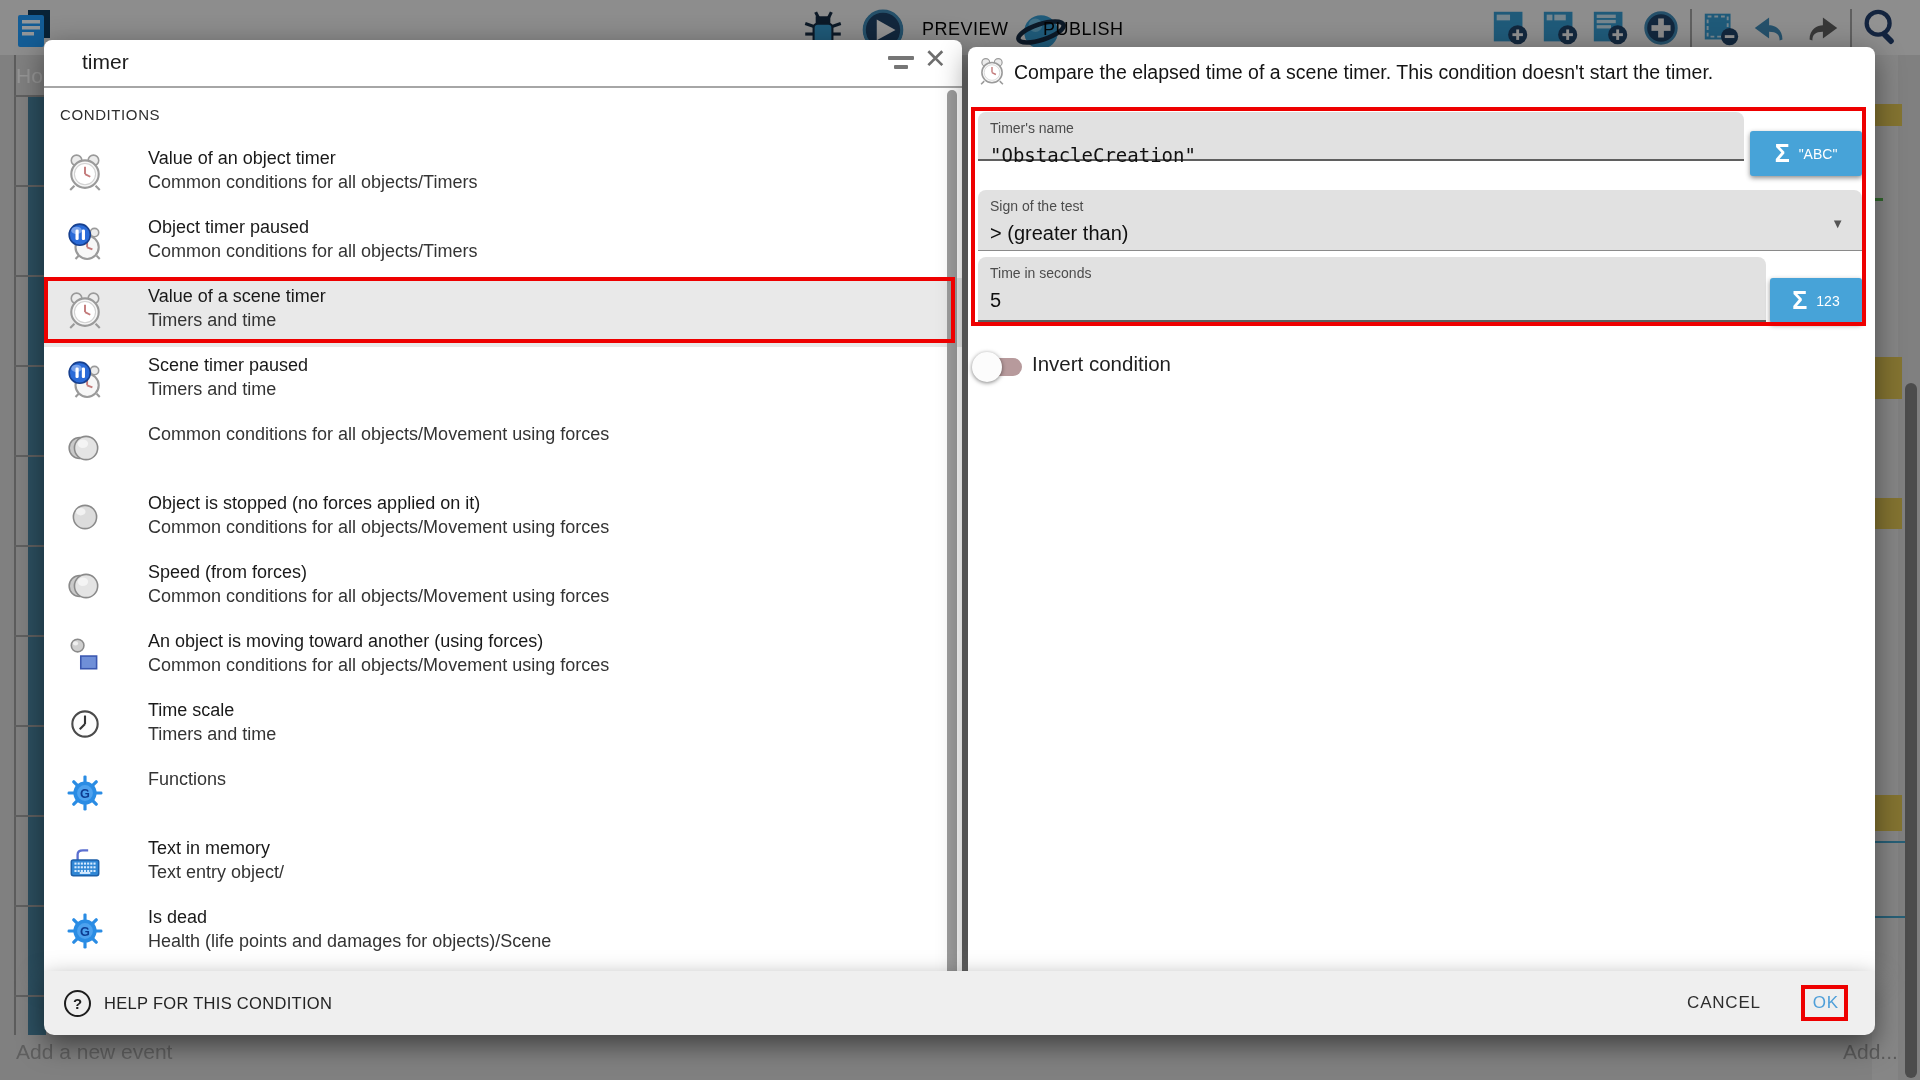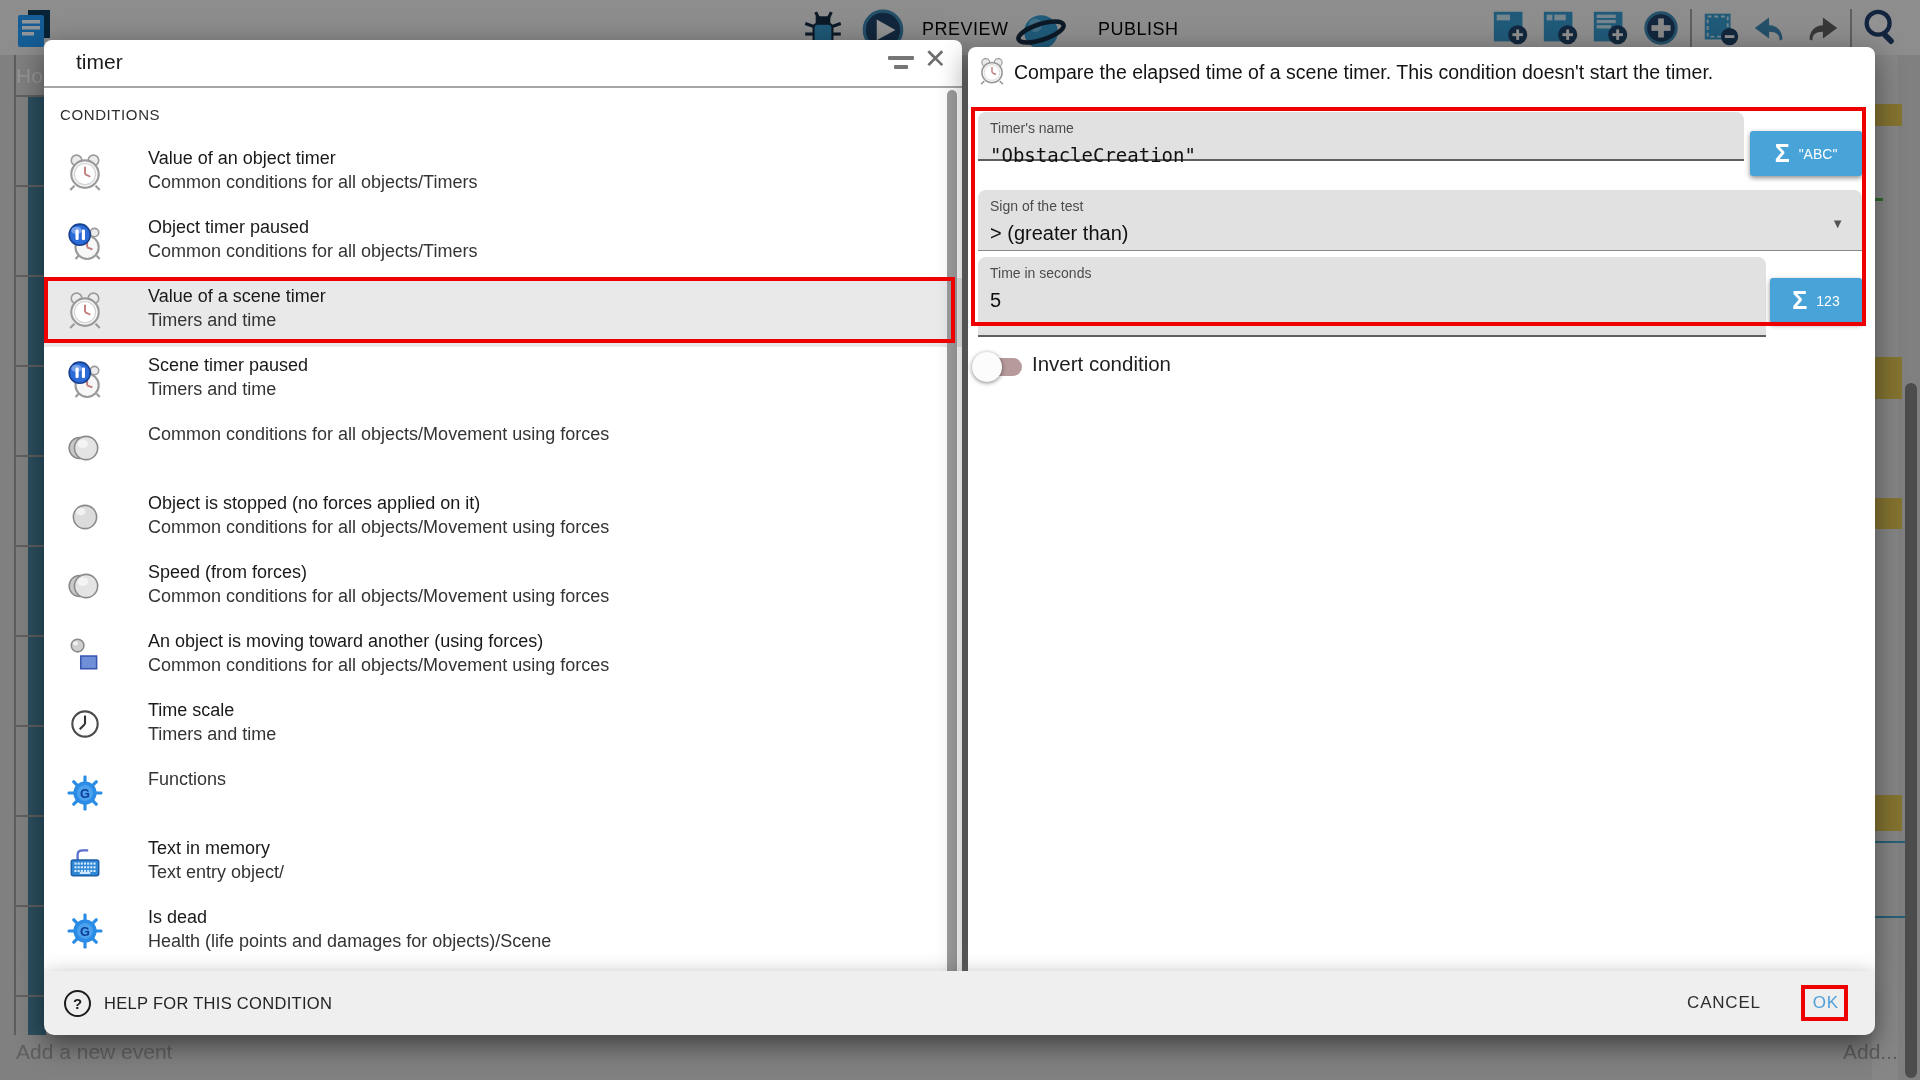--- a/index.html
+++ b/index.html
@@ -32,42 +32,42 @@
   
   #panel-left{position:absolute;left:44px;top:40px;width:918px;height:931px;background:#fff;
               border-radius:8px 8px 0 0;z-index:5;box-shadow:0 8px 30px rgba(0,0,0,.45)}
   #panel-right{position:absolute;left:968px;top:47px;width:907px;height:924px;background:#fff;
                border-radius:8px 8px 0 0;z-index:5;box-shadow:0 8px 30px rgba(0,0,0,.45)}
   #dlg-footer{position:absolute;left:44px;top:971px;width:1831px;height:64px;background:#efefef;
               border-radius:0 0 10px 10px;z-index:6;box-shadow:0 10px 26px rgba(0,0,0,.5);
               display:flex;align-items:center}
 
   
-  .search-text{position:absolute;left:32px;top:10px;font-size:21px;color:#1c1c1c}
+  .search-text{position:absolute;left:38px;top:10px;font-size:21px;color:#1c1c1c}
   .filter-ic{position:absolute;left:844px;top:16px;width:26px;height:16px}
   .filter-ic span{display:block;background:#767676;height:4px;border-radius:1px;margin:0 auto 5px}
   .close-ic{position:absolute;left:880px;top:6px;font-size:27px;color:#6e6e6e;line-height:1}
   .search-div{position:absolute;left:0;top:46px;width:918px;height:2px;background:#a6a6a6}
   .sect-label{position:absolute;left:16px;top:66px;font-size:15px;letter-spacing:.6px;color:#2e2e2e}
   #cond-list{position:absolute;left:0;top:100px;width:918px}
   .row{position:relative;height:69px;box-sizing:border-box;cursor:pointer}
   .row.selected{background:#e9e9e9}
   .row-ic{position:absolute;left:22px;top:13px;width:38px;height:38px}
   .row-txt{position:absolute;left:104px;top:6px;line-height:24px}
   .row-title{font-size:18px;color:#191919;display:block;white-space:nowrap}
   .row-sub{font-size:18px;color:#343434;display:block;white-space:nowrap}
   .lscroll{position:absolute;right:5px;top:50px;width:10px;height:912px;background:#9d9d9d;border-radius:5px}
 
   
   .hdr-ic{position:absolute;left:10px;top:10px;width:28px;height:28px}
   .hdr-txt{position:absolute;left:46px;top:14px;font-size:19.5px;color:#141414;white-space:nowrap}
   .field{position:absolute;background:#e1e1e1;border-radius:8px 8px 0 0;box-sizing:border-box}
   .f0{left:10px;top:65px;width:766px;height:49px;border-bottom:2px solid #5f5f5f}
   .f1{left:10px;top:143px;width:884px;height:61px;border-bottom:1px solid #8a8a8a}
-  .f2{left:10px;top:210px;width:788px;height:80px;border-bottom:2px solid #5f5f5f}
+  .f2{left:10px;top:210px;width:788px;height:65px;border-bottom:2px solid #5f5f5f}
   .f-label{position:absolute;left:12px;top:8px;font-size:14px;color:#4c4c4c}
   .f-value{position:absolute;left:12px;top:32px;font-size:20px;color:#101010;white-space:pre}
   .mono{font-family:"DejaVu Sans Mono",monospace;font-size:19px}
   .dd-arrow{position:absolute;right:18px;top:26px;font-size:13px;color:#555}
   .expr-btn{position:absolute;background:#47a3d8;border-radius:3px;box-shadow:0 2px 5px rgba(0,0,0,.45);
             display:flex;align-items:center;justify-content:center;gap:9px;color:#fff;cursor:pointer}
   .b0{left:782px;top:84px;width:112px;height:45px}
   .b2{left:802px;top:231px;width:92px;height:45px}
   .sigma{font-size:25px;font-weight:bold}
   .expr-lbl{font-size:14px}
@@ -129,21 +129,21 @@
       </svg>
   </span>
   <span class="tb-label" style="left:922px">PREVIEW</span>
   <span class="abs" style="left:1014px;top:5px;width:54px;height:48px">
     <svg viewBox="0 0 48 48">
         <circle cx="24" cy="24" r="15" fill="#3391c4"></circle>
         <circle cx="19" cy="18" r="6" fill="#7cc0dd" opacity=".7"></circle>
         <ellipse cx="24" cy="24" rx="21" ry="7" fill="none" stroke="#14293f" stroke-width="4" transform="rotate(-18 24 24)"></ellipse>
       </svg>
   </span>
-  <span class="tb-label" style="left:1098px">PUBLISH</span>
+  <span class="tb-label" style="left:1043px">PUBLISH</span>
   <div class="icon-row">
       <span class="tb-ic"><svg viewBox="0 0 44 44">
           <rect x="4" y="5" width="30" height="31" fill="#3391c4"></rect>
           <rect x="7" y="8" width="14" height="6" fill="#bdd7e4"></rect>
           <circle cx="29" cy="29" r="10" fill="#1d3f63"></circle>
           <rect x="23.5" y="27.5" width="11" height="3" fill="#e9e9e9"></rect>
           <rect x="27.5" y="23.5" width="3" height="11" fill="#e9e9e9"></rect>
         </svg></span>
       <span class="tb-ic"><svg viewBox="0 0 44 44">
           <rect x="4" y="5" width="30" height="31" fill="#3391c4"></rect>

